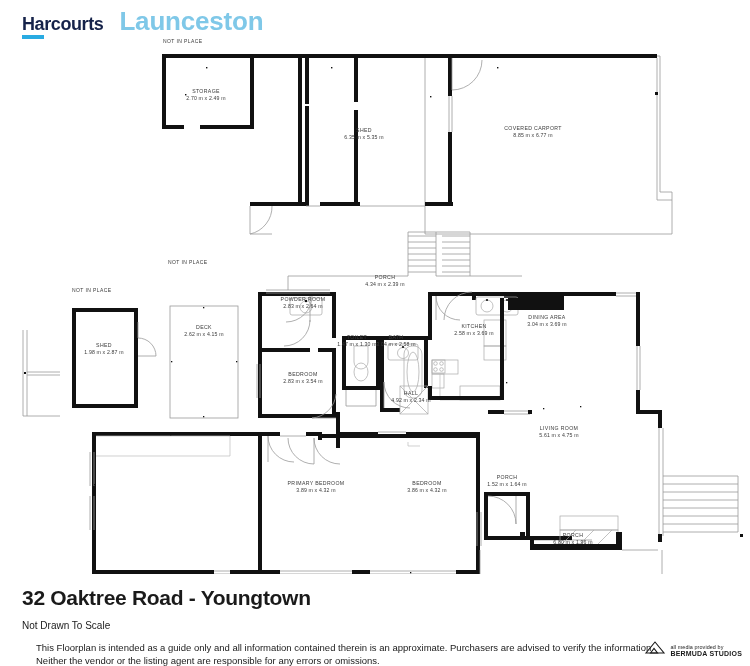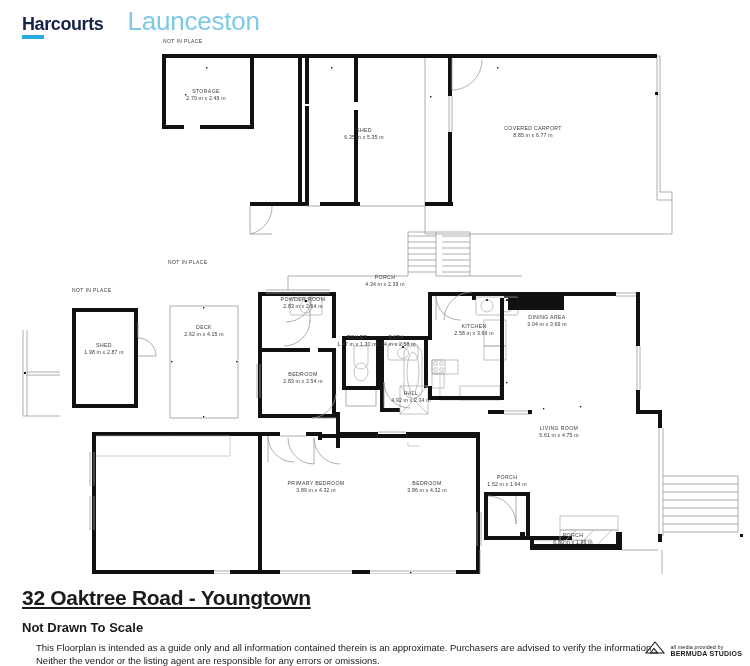--- a/index.html
+++ b/index.html
@@ -32,23 +32,23 @@
     padding-bottom: 2px;
   }
   #brand-underline {
     position: absolute;
     left: 0; bottom: -2px;
     width: 22px; height: 4px;
     background: #29abe2;
   }
   #brand-sub {
     font-size: 26px;
-    font-weight: normal;
+    font-weight: bold;
     color: #7fc8e8;
-    margin-left: 24px;
+    margin-left: 16px;
     letter-spacing: -0.2px;
   }
 
   
   #plan {
     position: absolute;
     left: 0; top: 34px;
     width: 750px; height: 540px;
   }
   #plan svg { display: block; }
@@ -88,28 +88,26 @@
     left: 0; top: 578px;
     width: 750px;
   }
   #address {
     position: absolute;
     left: 22px; top: 8px;
     font-size: 21px;
     font-weight: bold;
     color: #1a1a1a;
     letter-spacing: -0.3px;
-    text-decoration: underline;
   }
   #scale-note {
     position: absolute;
     left: 22px; top: 42px;
-    font-size: 13px;
+    font-size: 10px;
     color: #1a1a1a;
-    font-weight: bold;
   }
   #disclaimer {
     position: absolute;
     left: 36px; top: 63px;
     width: 640px;
     font-size: 9.5px;
     color: #1a1a1a;
     line-height: 1.38;
   }
   #credit {

